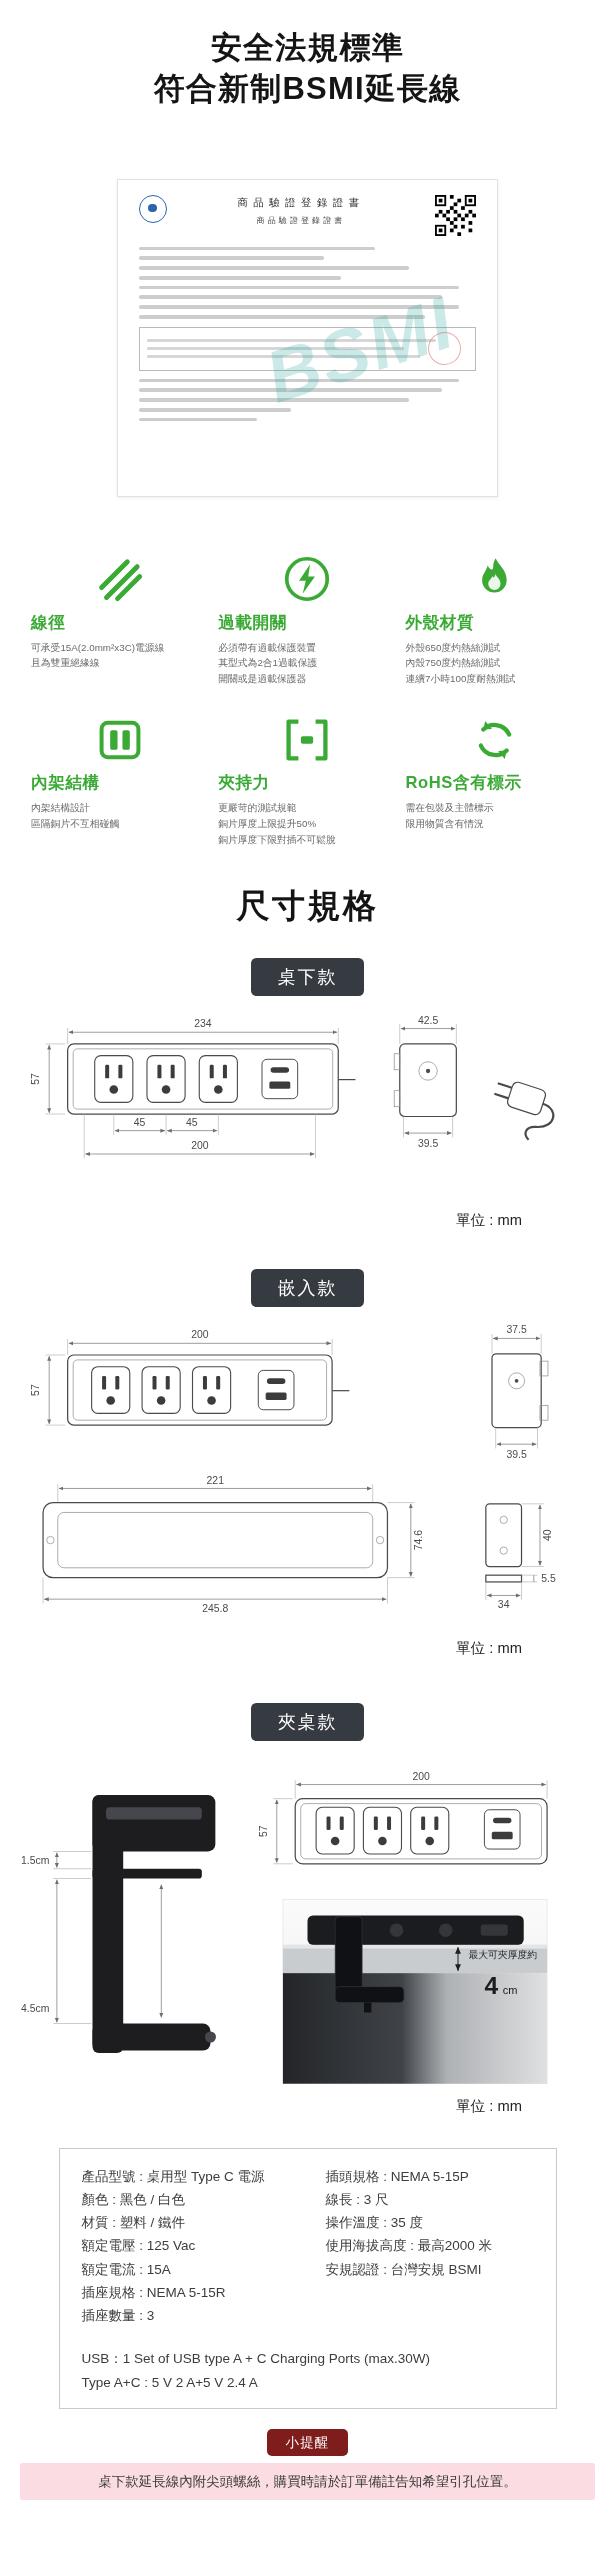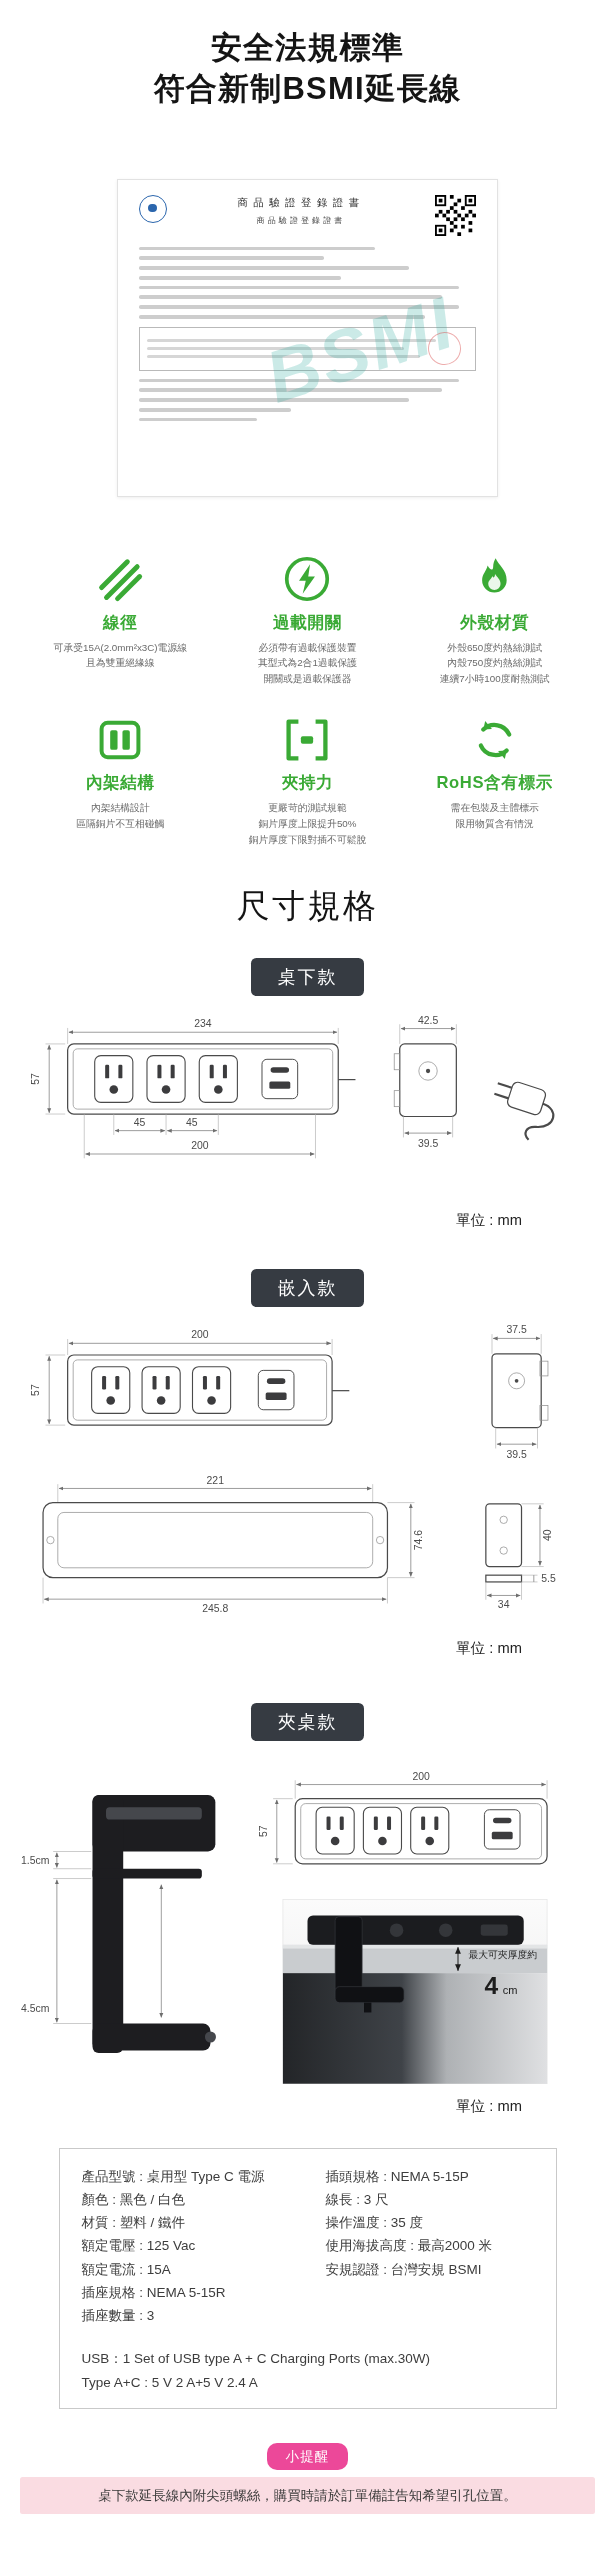--- a/index.html
+++ b/index.html
@@ -24,28 +24,28 @@
   .cert-line.short{background:#d6d6d6}
   .w35{width:35%}.w45{width:45%}.w55{width:55%}.w60{width:60%}.w70{width:70%}.w80{width:80%}.w85{width:85%}.w90{width:90%}.w95{width:95%}
   .cert-table{border:0.6px solid #b9b9b9;height:44px;margin:8px 0;padding:6.1px 7.4px}
   .cert-table .cert-line{margin:4.9px 0;height:3.1px}
   .cert-watermark{position:absolute;left:146px;top:128px;font-size:73px;font-style:italic;font-weight:700;
         color:rgba(47,170,160,.25);transform:rotate(-18deg);pointer-events:none;letter-spacing:2.5px}
   .cert-seal{position:absolute;right:36px;top:152px;width:33px;height:33px;border:1.8px solid rgba(214,72,72,.45);border-radius:50%;transform:rotate(12deg)}
 
   
   .features{width:553px;margin:53px auto 0;display:grid;grid-template-columns:repeat(3,1fr);row-gap:23.4px;column-gap:8.6px}
-  .feature{text-align:center}
+  .feature{text-align:left}
   .feature .icon{height:58px;display:flex;align-items:center;justify-content:center}
   .feature h3{color:#3aaa35;font-size:16.6px;font-weight:700;margin-top:3.7px;letter-spacing:0.6px}
   .feature p{margin-top:6.1px;font-size:9.8px;color:#6a6a6a;line-height:1.62}
   .feature p span{display:block}
 
   
-  .section-heading{margin-top:36px;text-align:center;font-size:33px;font-weight:400;color:#141414;letter-spacing:2.5px}
+  .section-heading{margin-top:36px;text-align:center;font-size:33px;font-weight:700;color:#141414;letter-spacing:2.5px}
   .section-heading.specs{margin-top:59px}
   .model-label{width:max-content;margin:29.5px auto 0;background:#363b42;color:#fff;font-size:18px;letter-spacing:1.8px;
         padding:6.8px 27px;border-radius:5.5px}
   .model-label.mt2{margin-top:39px}
   .model-label.mt3{margin-top:45px}
   .drawing{margin-top:11px}
   .unit-label{width:588px;padding-right:66px;text-align:right;font-size:14.7px;color:#222;margin-top:1.2px}
 
   
   svg{display:block}
@@ -59,22 +59,22 @@
   text.dim{font-size:17px;fill:#4b4b4b}
 
   
   .specs-box{width:498px;margin:32px auto 0;border:0.6px solid #c9c9c9;padding:16px 22px 14.7px;font-size:13.5px;color:#3d3d3d}
   .specs-cols{display:flex}
   .specs-col{list-style:none;width:54%;line-height:1.72}
   .specs-col.right{width:46%}
   .specs-usb{margin-top:20px;line-height:1.72}
 
   
-  .reminder-label{width:max-content;margin:34px auto 0;background:#ec4899;color:#fff;font-size:13.5px;letter-spacing:1.2px;
-        padding:4.3px 18.4px;border-radius:10px}
+  .reminder-label{width:max-content;margin:20px auto 0;background:#7f1d1d;color:#fff;font-size:13.5px;letter-spacing:1.2px;
+        padding:4.3px 18.4px;border-radius:5px}
   .reminder-bar{width:575px;margin:7.4px auto 0;background:#fadce2;text-align:center;padding:9.2px 6.1px;font-size:13.5px;color:#3a3a3a;border-radius:2.5px}
 </style>
 </head>
 <body>
 
 <div class="page">
 
   <div class="main-title">
     <div>安全法規標準</div>
     <div>符合新制BSMI延長線</div>

